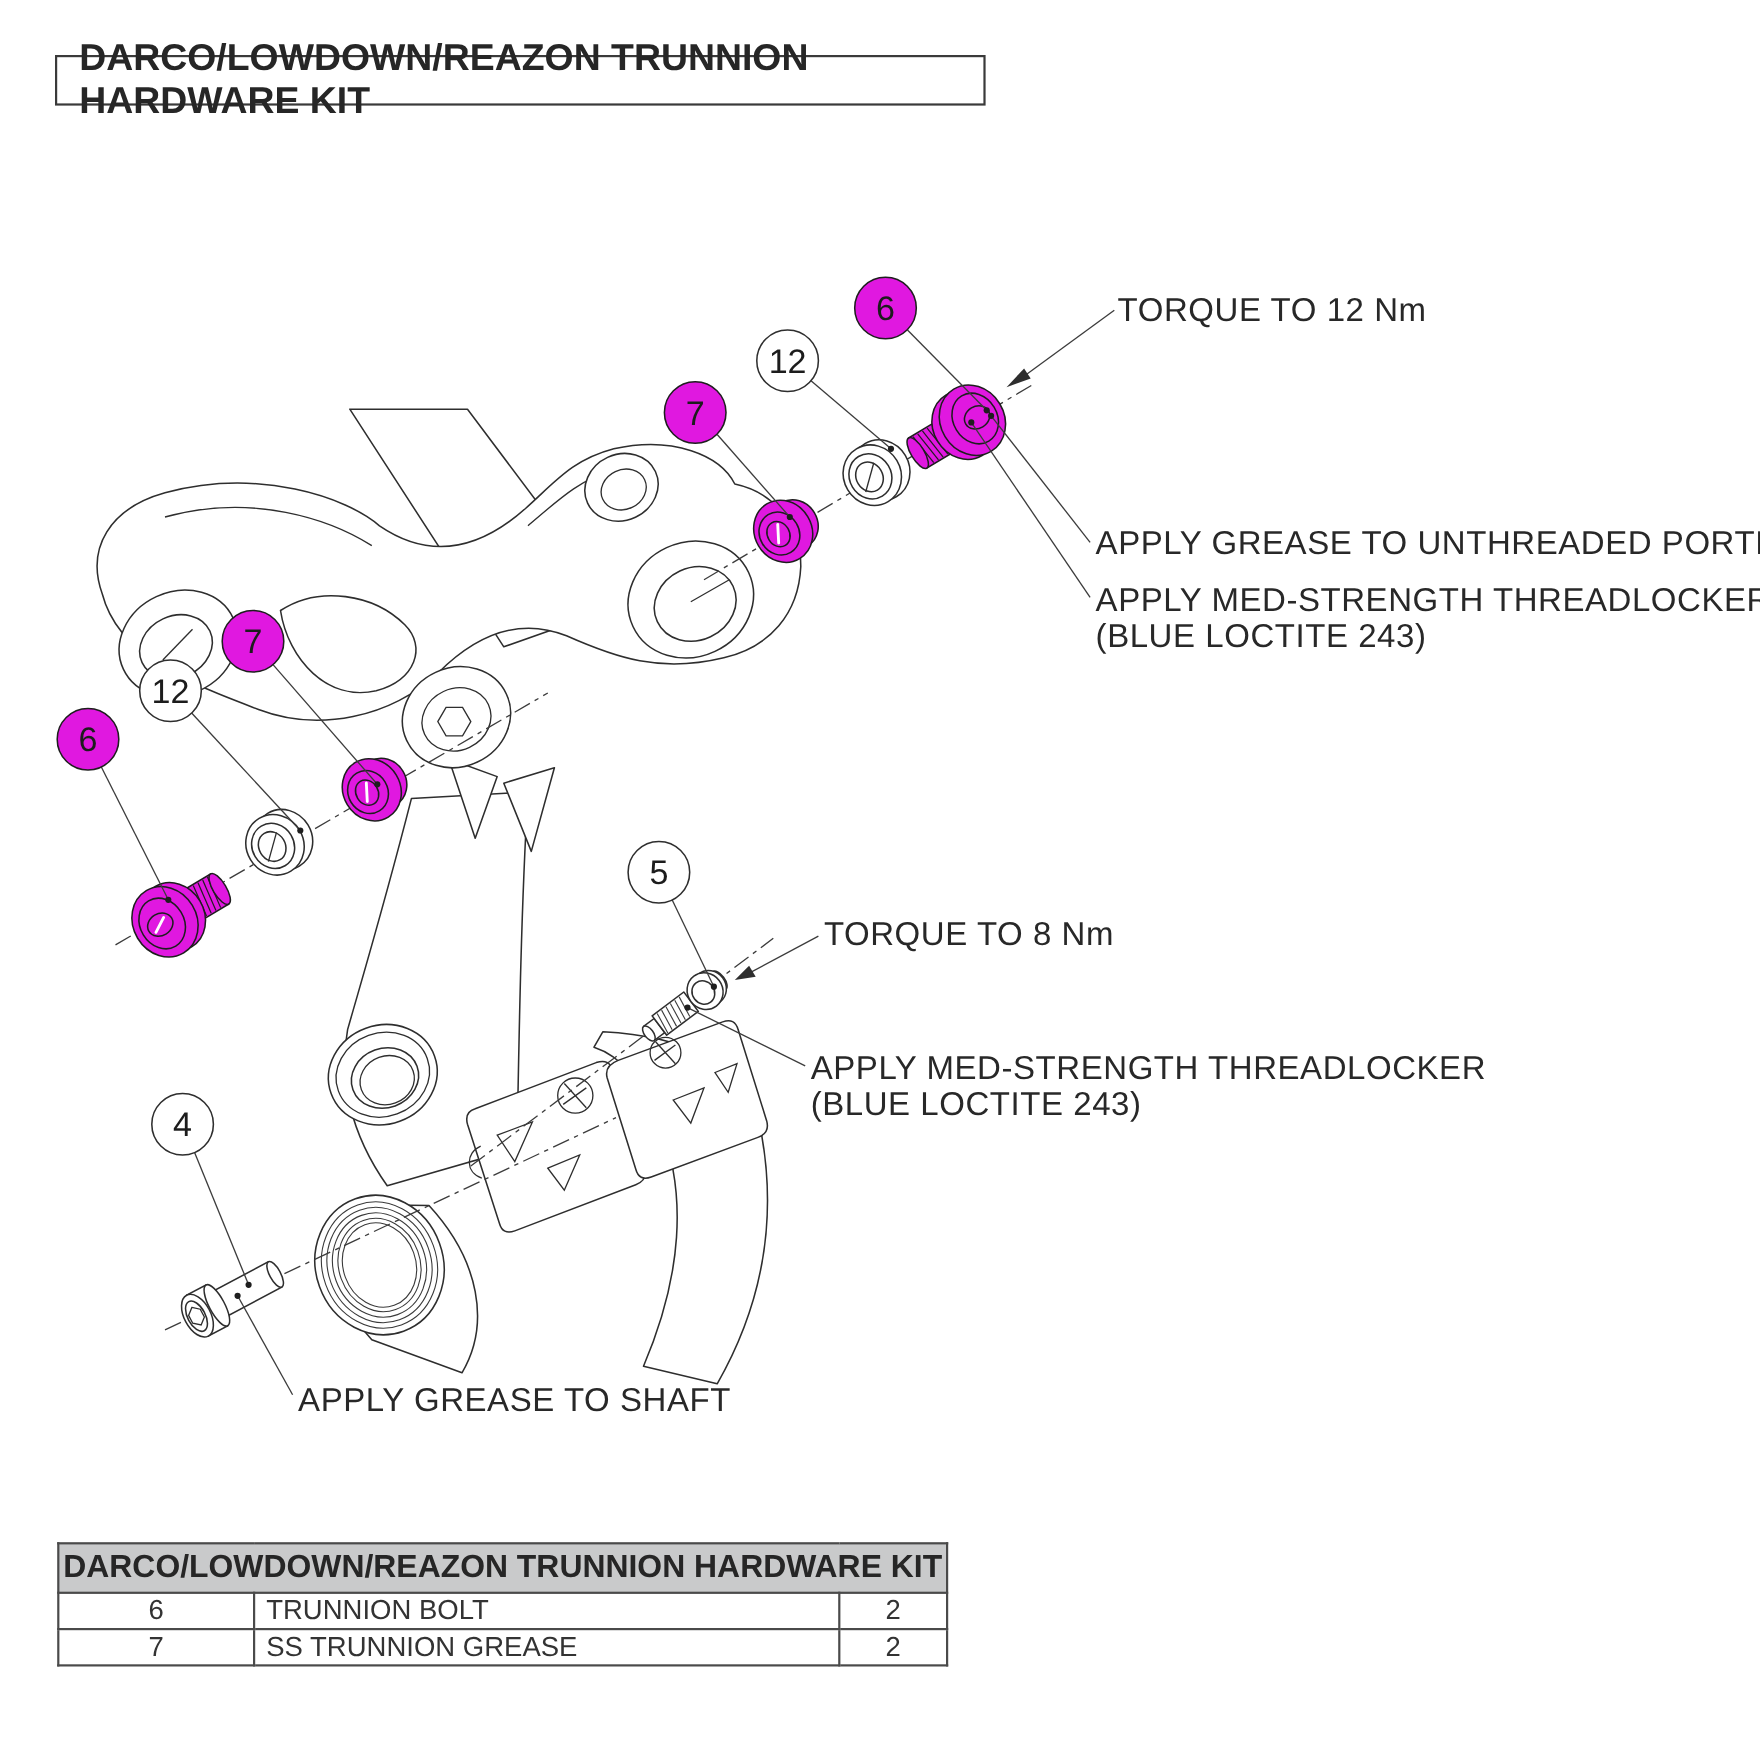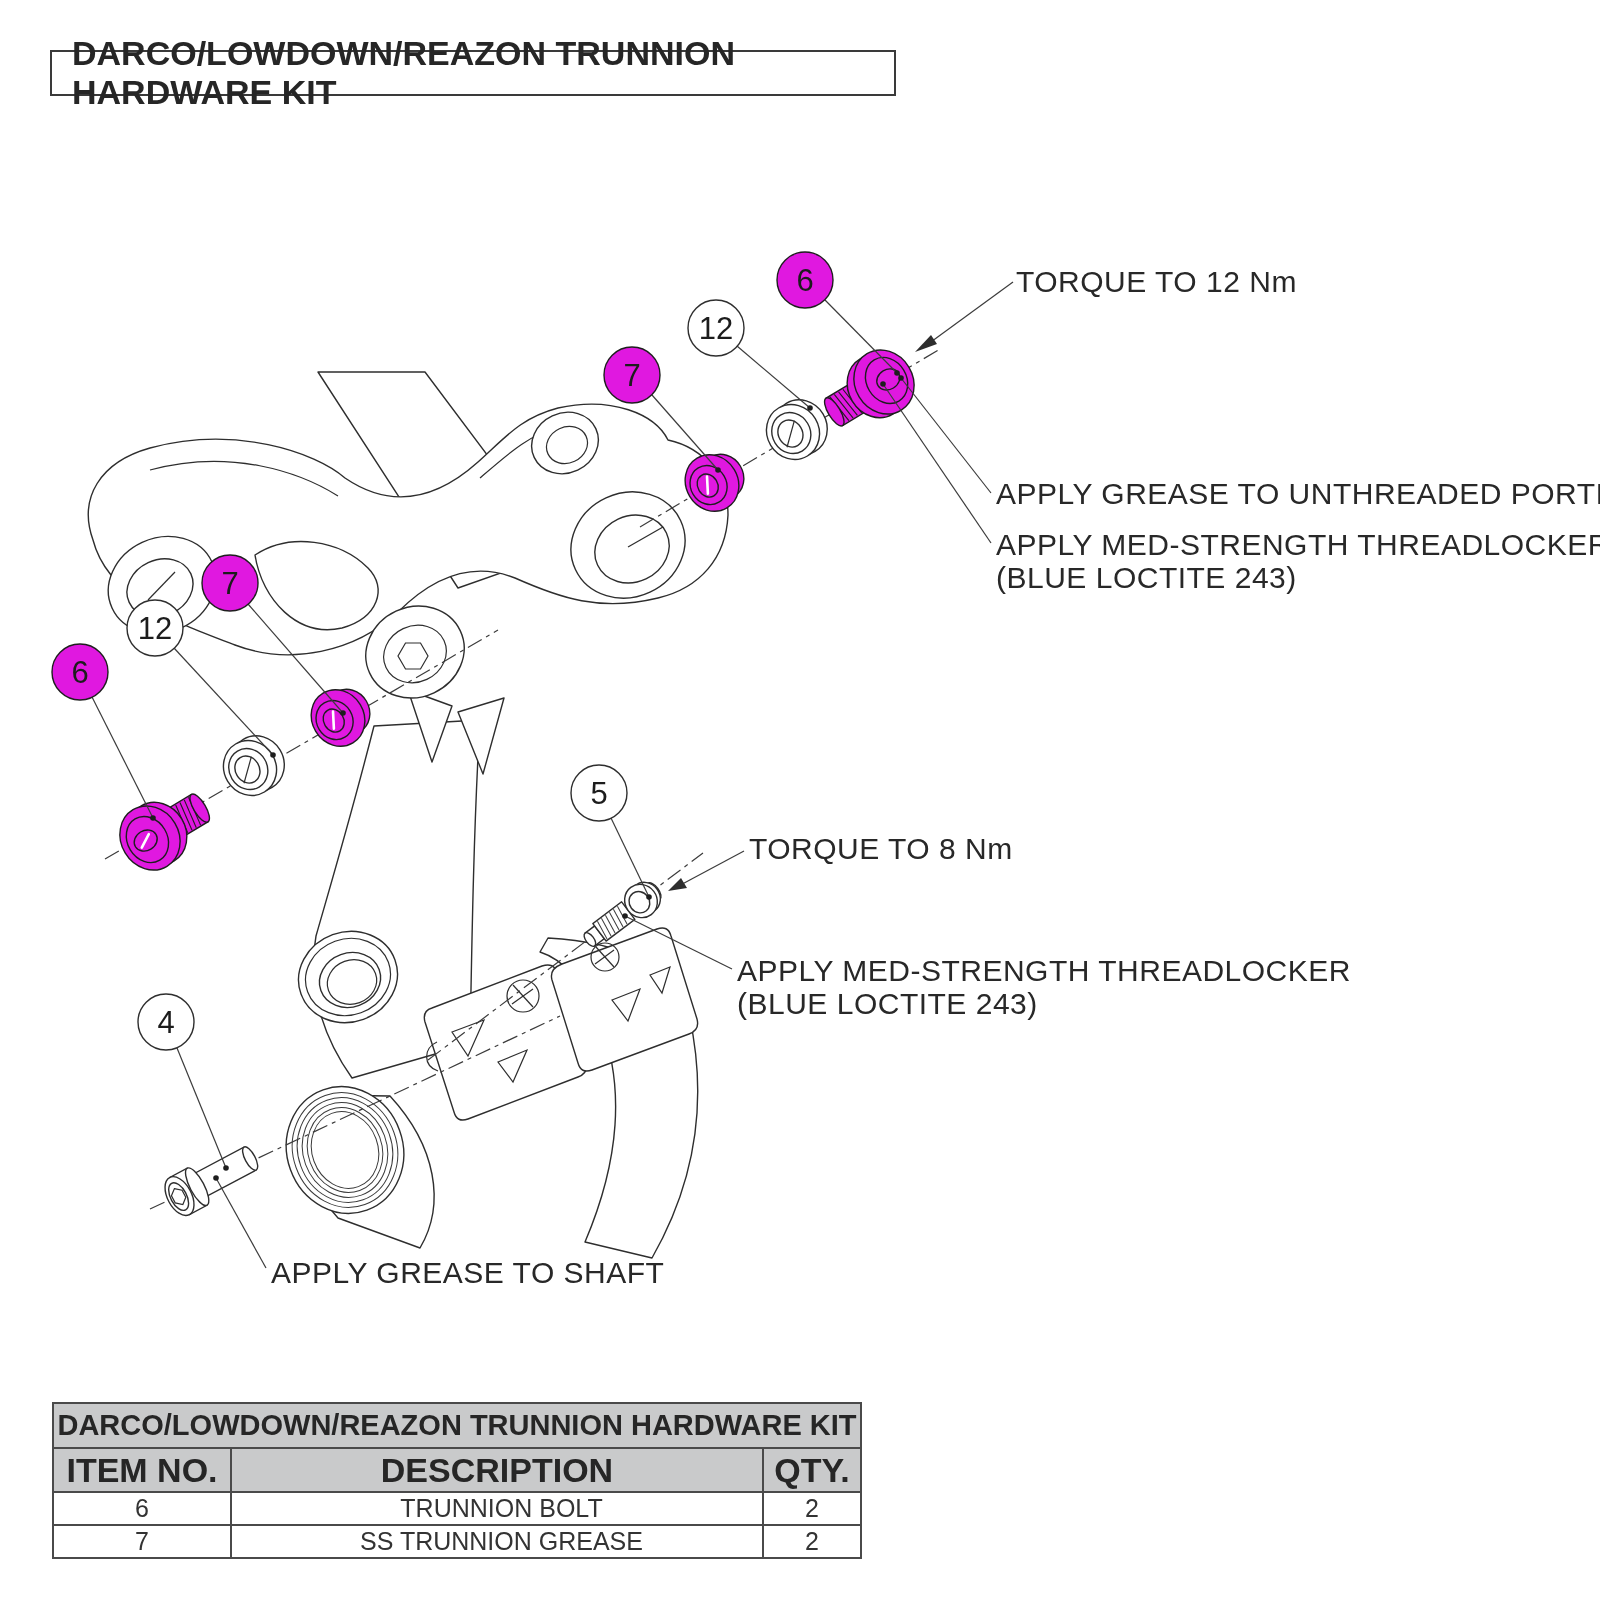--- a/index.html
+++ b/index.html
@@ -28,21 +28,21 @@
 
   
   table.bom{position:absolute;left:52px;top:1402px;width:808px;border-collapse:collapse;
     table-layout:fixed;}
   table.bom td,table.bom th{border:2px solid #4a4a4a;box-sizing:border-box;
     font-family:"Liberation Sans",sans-serif;color:#262626;overflow:hidden;white-space:nowrap;}
   tr.t-title td{background:#c9cacb;height:45px;text-align:center;font-weight:bold;
     font-size:29px;letter-spacing:0px;}
   tr.t-head th{background:#c9cacb;height:44px;text-align:center;font-weight:bold;font-size:34px;}
   tr.t-row td{height:29px;font-size:25px;color:#333;text-align:center;font-weight:normal;}
-  tr.t-row td.desc{text-align:center;padding-left:10px;}
+  tr.t-row td.desc{text-align:left;padding-left:10px;}
 </style>
 </head>
 <body>
 
 <div class="title-box">
   <span>DARCO/LOWDOWN/REAZON TRUNNION HARDWARE KIT</span>
 </div>
 
 <svg class="diagram" width="1600" height="1600" viewBox="0 0 1600 1600">
 
@@ -304,25 +304,20 @@
 <table class="bom">
   <colgroup>
       <col style="width:178px">
       <col style="width:532px">
       <col style="width:98px">
     </colgroup>
   <tbody>
       <tr class="t-title">
     <td colspan="3">DARCO/LOWDOWN/REAZON TRUNNION HARDWARE KIT</td>
   </tr>
-  <tr class="t-head">
-    <th>ITEM NO.</th>
-    <th>DESCRIPTION</th>
-    <th>QTY.</th>
-  </tr>
   <tr class="t-row">
     <td>6</td>
     <td class="desc">TRUNNION BOLT</td>
     <td>2</td>
   </tr>
   <tr class="t-row">
     <td>7</td>
     <td class="desc">SS TRUNNION GREASE</td>
     <td>2</td>
   </tr>

